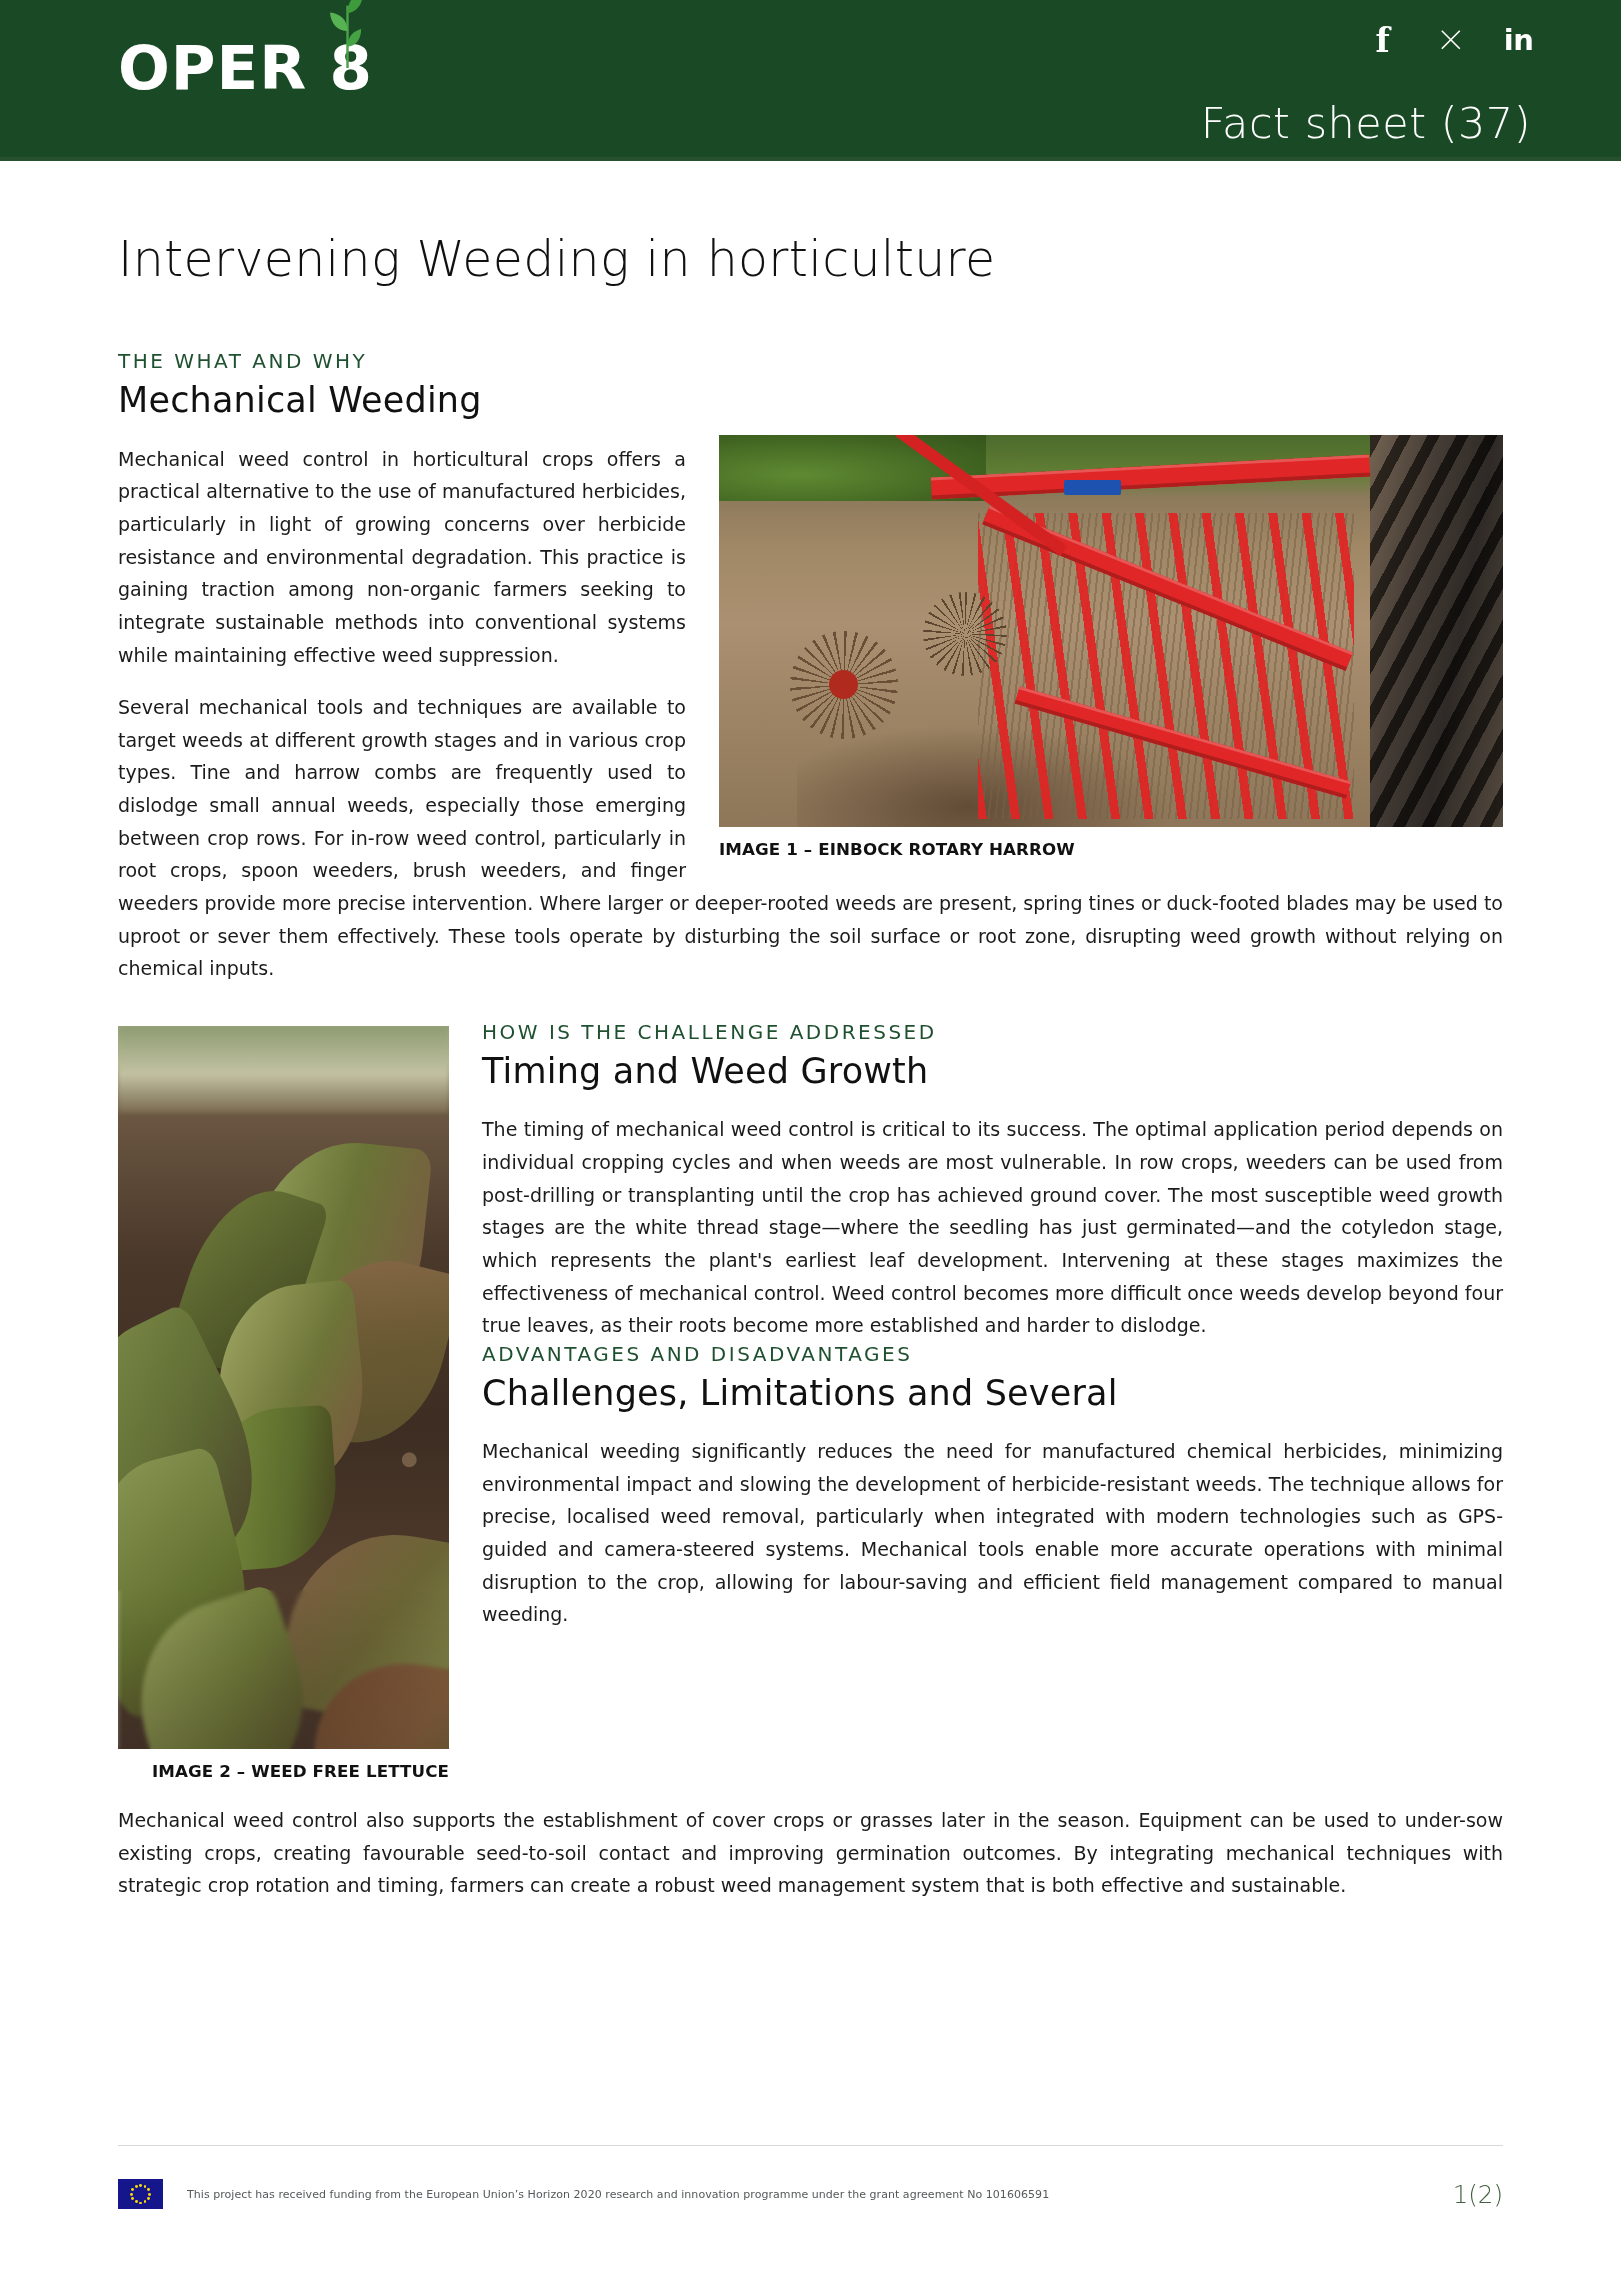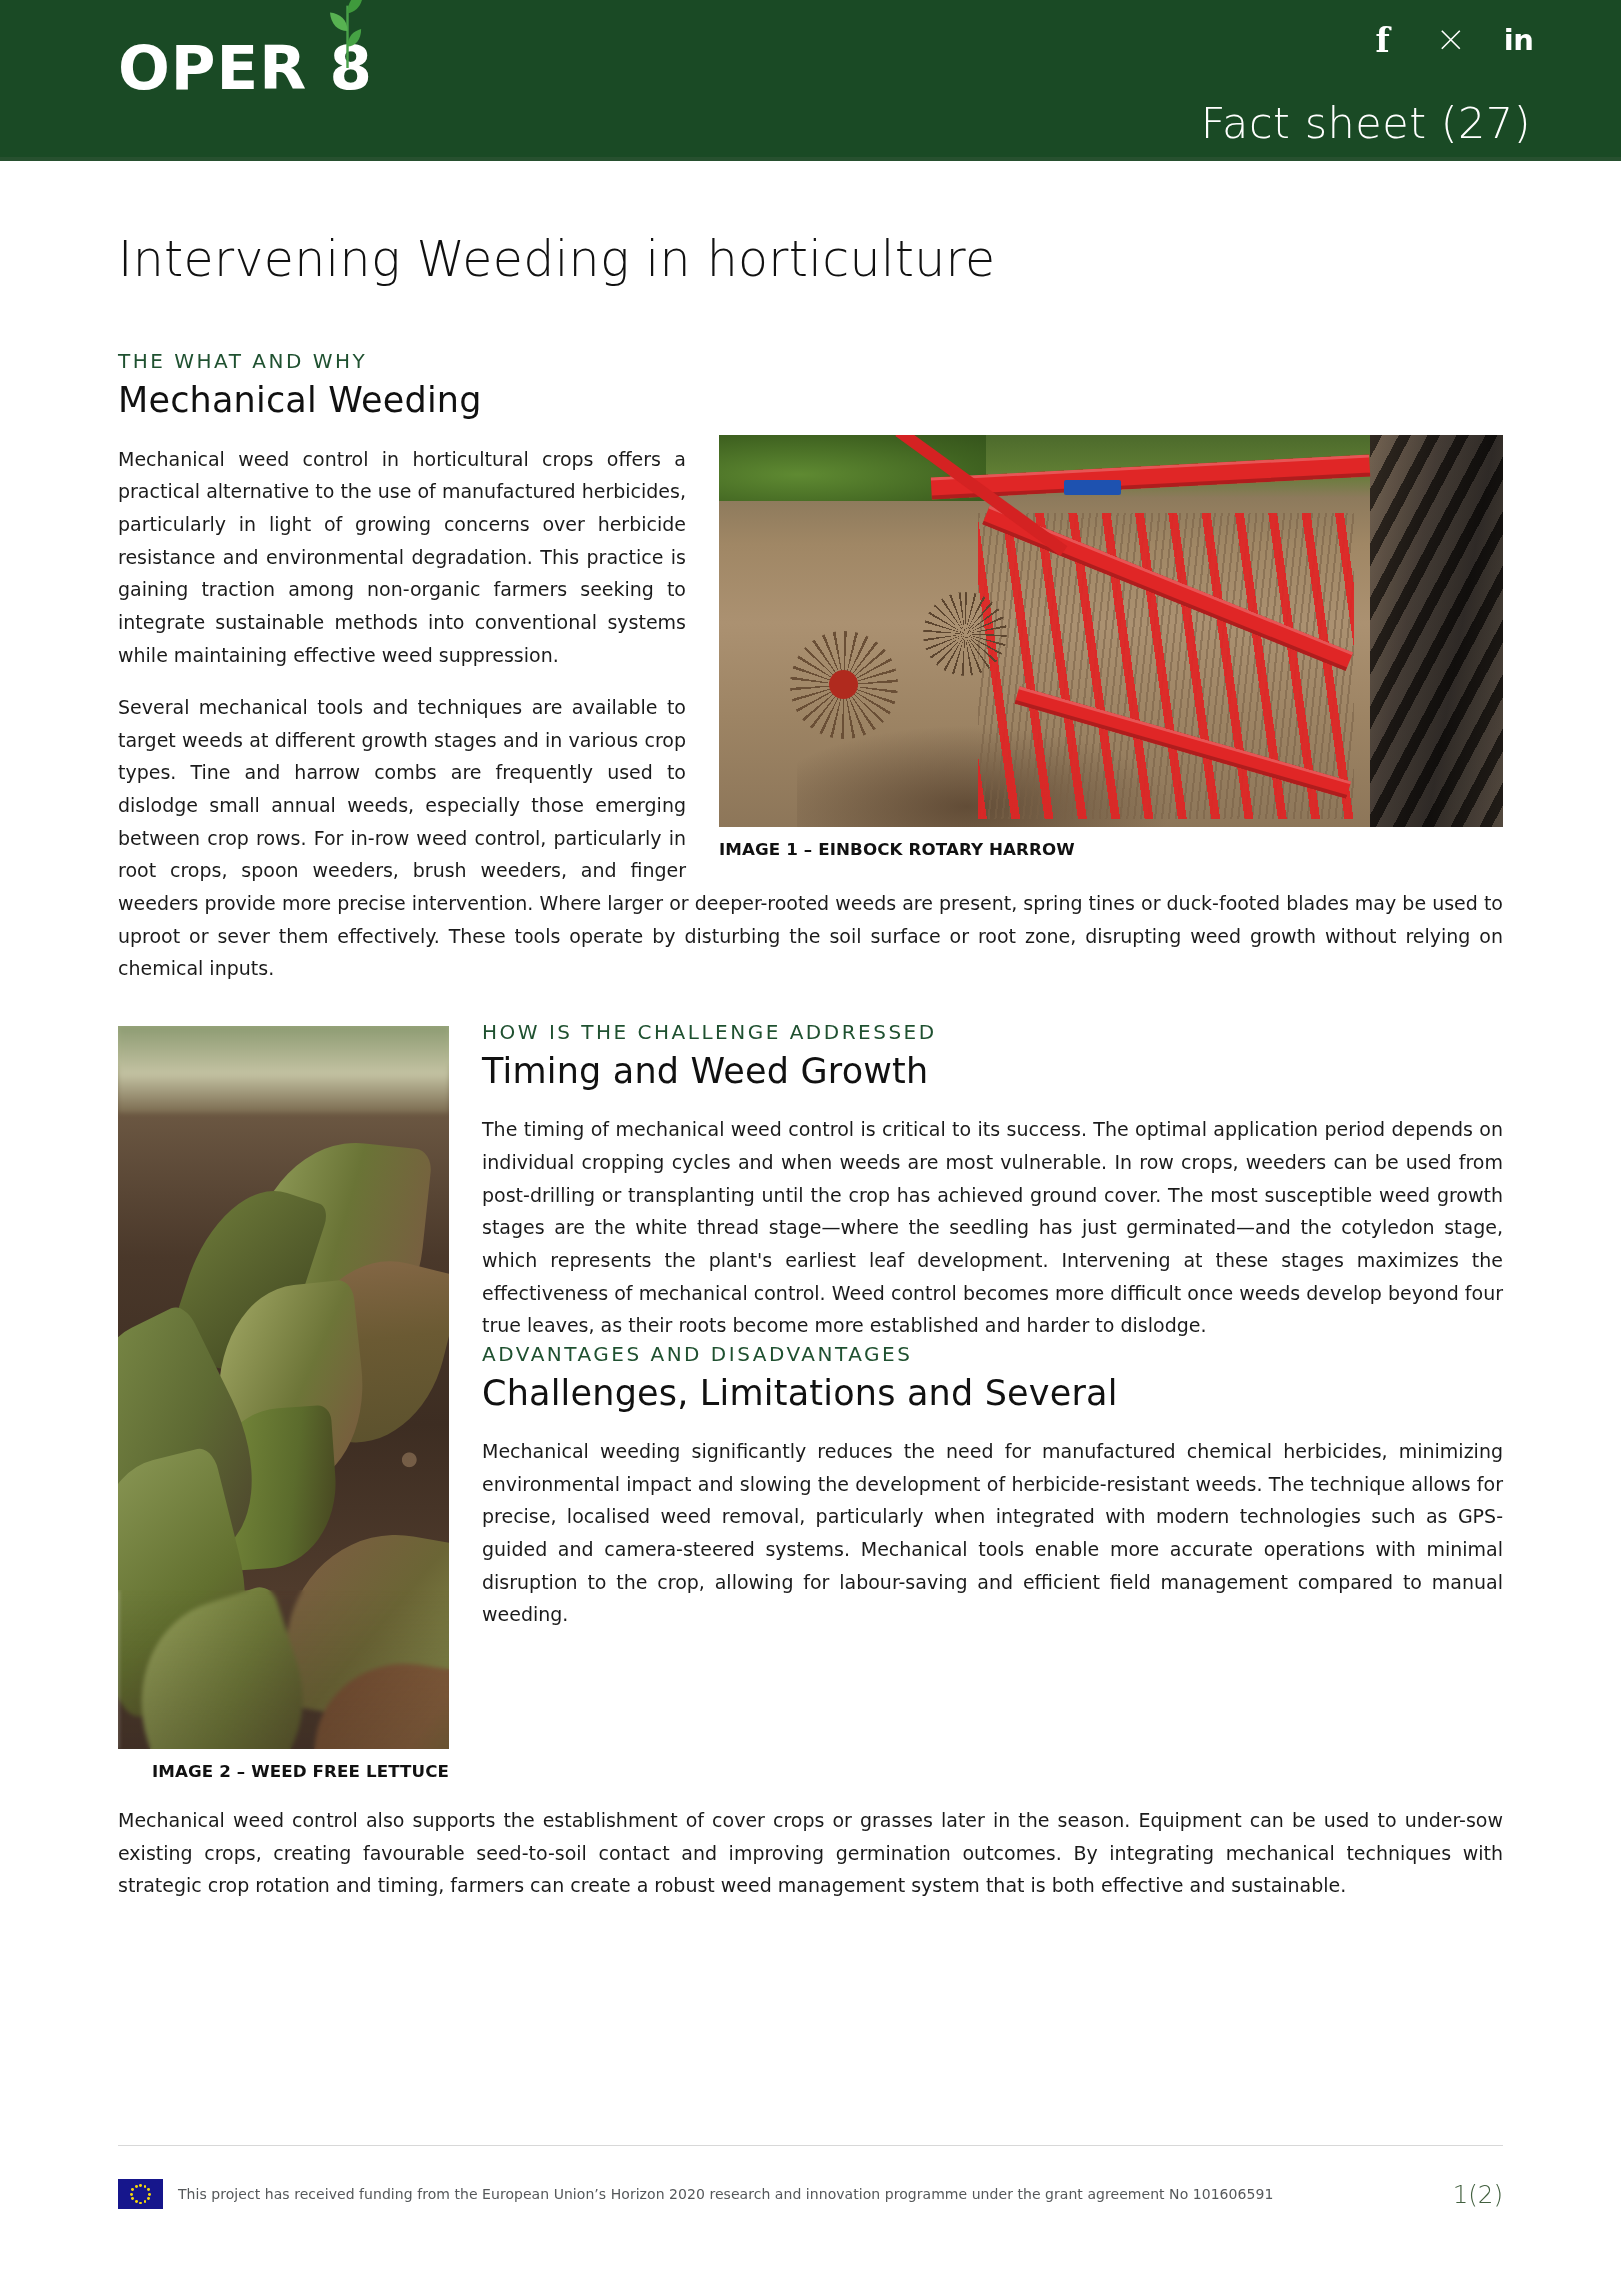--- a/index.html
+++ b/index.html
@@ -205,23 +205,23 @@
   }
   .eu-star {
     position: absolute;
     width: 2.9px;
     height: 2.9px;
     background: #f5d90a;
     border-radius: 50%;
   }
   .footer-text {
     font-family: "DejaVu Sans", sans-serif;
-    font-size: 14px;
+    font-size: 11px;
     color: #55585a;
-    margin-left: 15px;
+    margin-left: 24px;
     letter-spacing: 0.05px;
     white-space: nowrap;
   }
   .page-num {
     margin-left: auto;
     font-family: "DejaVu Sans", sans-serif;
     font-weight: 300;
     font-size: 24.5px;
     color: #42603f;
   }
@@ -383,21 +383,21 @@
       <div class="social-icon">
         <svg viewBox="0 0 24 24" width="21.6" height="21.6" aria-hidden="true">
           <path d="M2 2 L22 22 M22 2 L2 22" stroke="#ffffff" stroke-width="1.8" fill="none"></path>
         </svg>
       </div>
       <div class="social-icon">
         <span class="li-glyph">in</span>
       </div>
     </div>
 
-    <div class="factsheet-label">Fact sheet (27)</div>
+    <div class="factsheet-label">Fact sheet (37)</div>
   </div>
 
   <div class="content">
 
     <h1 class="doc-title">Intervening Weeding in horticulture</h1>
 
     <div class="sec1">
       <div class="eyebrow">THE WHAT AND WHY</div>
       <h2 class="section-title">Mechanical Weeding</h2>
 

